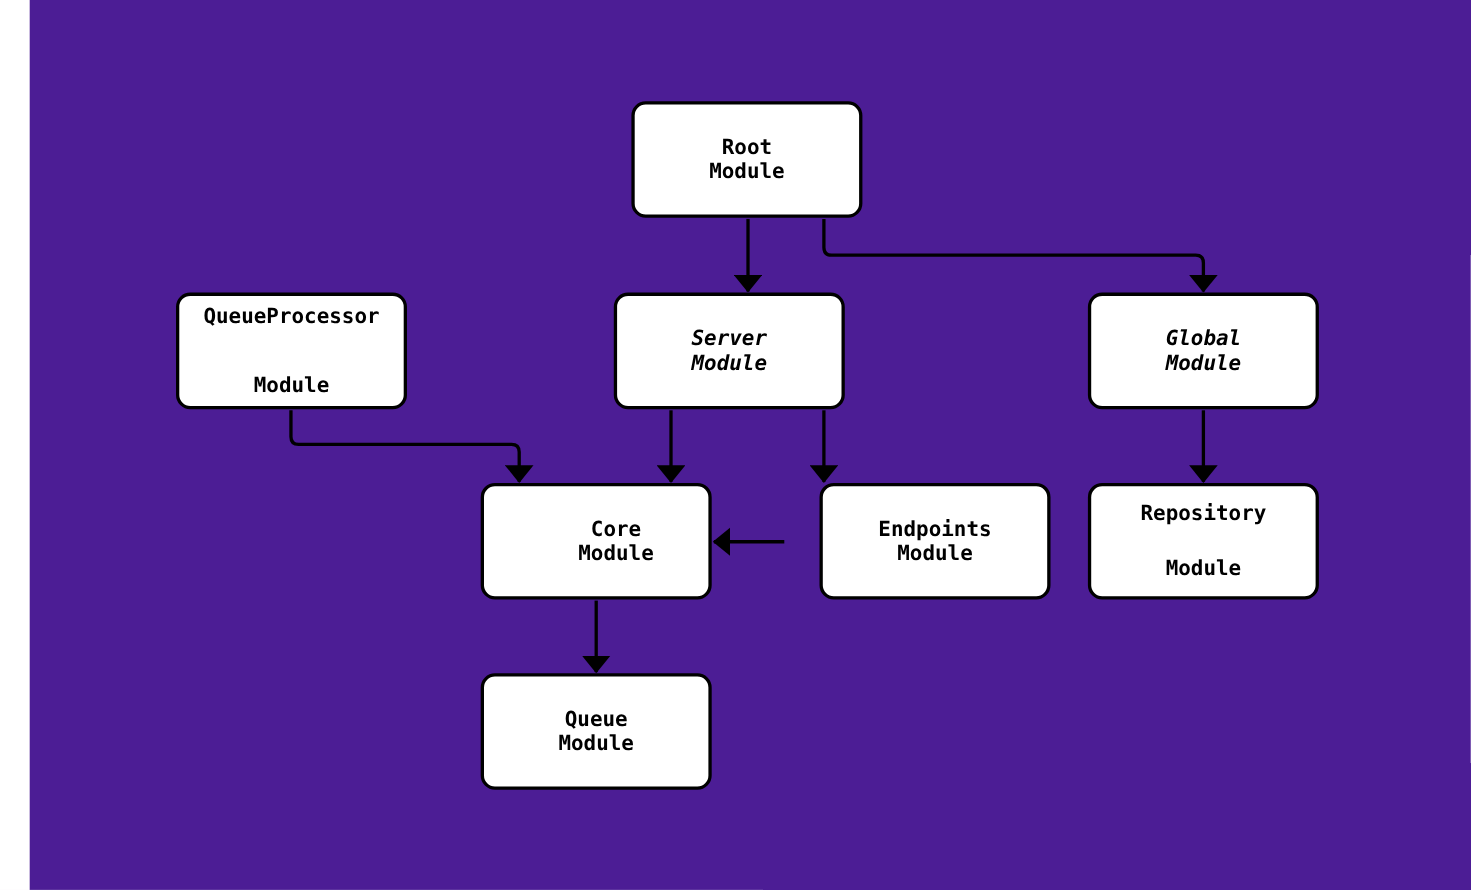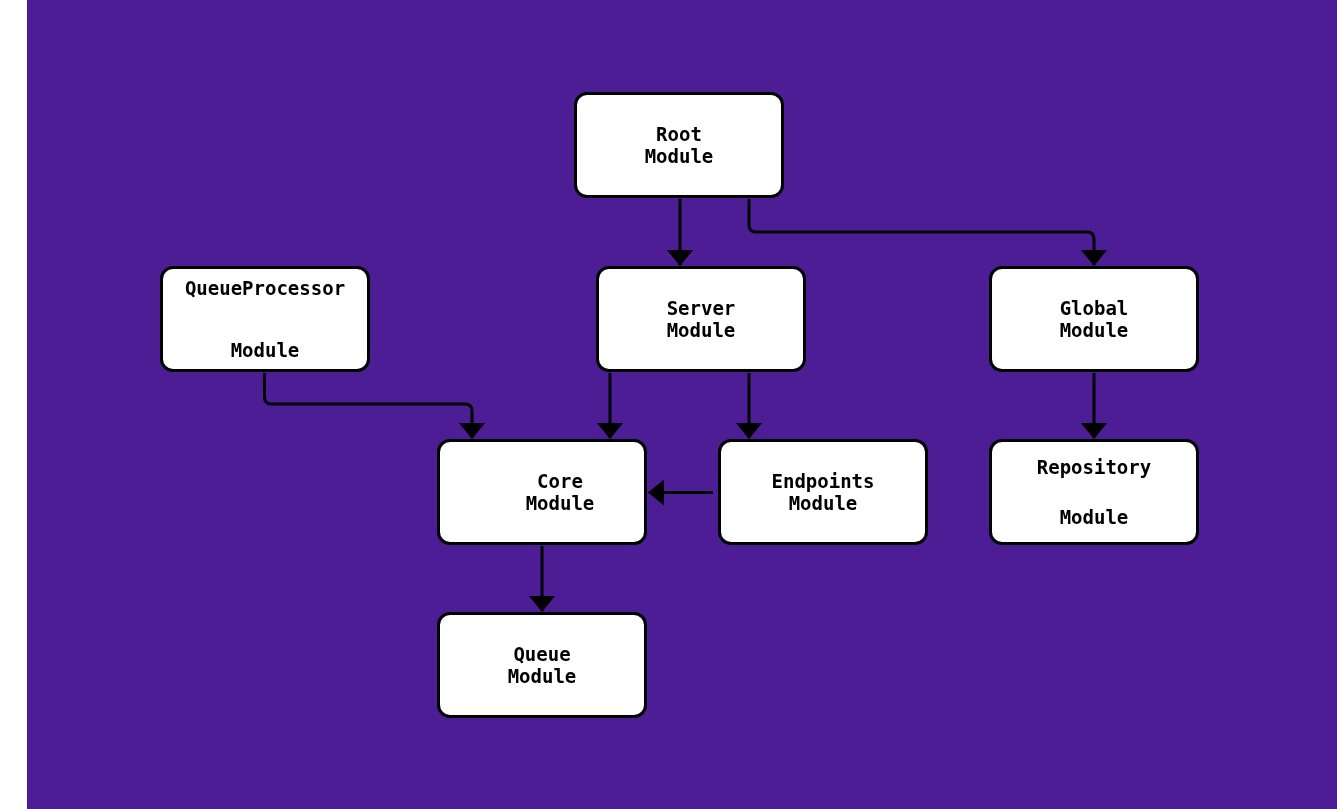--- a/index.html
+++ b/index.html
@@ -46,24 +46,24 @@
     font-size: 19px;
     line-height: 22px;
     color: #000000;
     z-index: 1;
   }
   .node span { display: block; }
 
   
   .pos-root          { left: 547px; top: 92px;  }
   .pos-queueproc     { left: 133px; top: 266px; gap: 40px; }
-  .pos-server        { left: 569px; top: 266px; }
-  .pos-global        { left: 962px; top: 266px; }
+  .pos-server        { left: 531px; top: 266px; font-style: italic; }
+  .pos-global        { left: 962px; top: 266px; font-style: italic; }
   .pos-core          { left: 410px; top: 439px; padding-left: 36px; }
-  .pos-endpoints     { left: 691px; top: 439px; }
+  .pos-endpoints     { left: 718px; top: 439px; }
   .pos-repository    { left: 962px; top: 439px; gap: 28px; }
   .pos-queue         { left: 410px; top: 612px; }
 </style>
 </head>
 <body>
 
 <div class="canvas">
 
   <svg class="edges-layer" width="1337" height="809" viewBox="0 0 1337 809" xmlns="http://www.w3.org/2000/svg">
     <defs>

